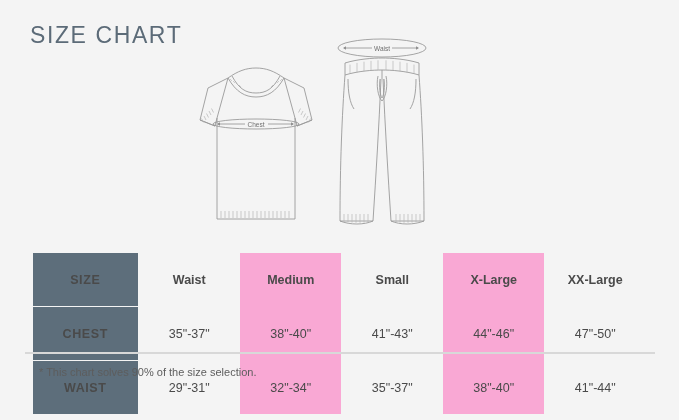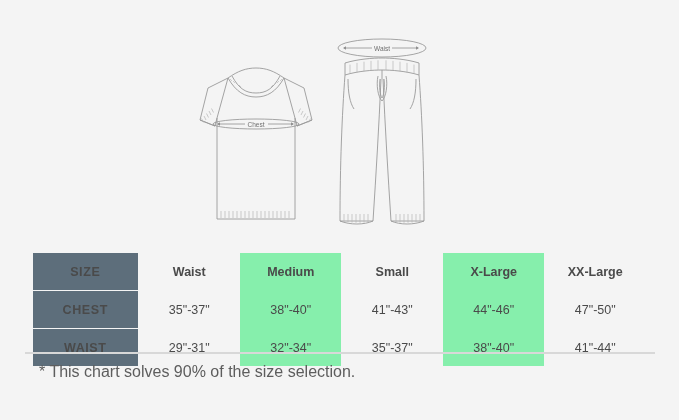--- a/index.html
+++ b/index.html
@@ -51,41 +51,41 @@
     position: absolute;
     left: 33px;
     top: 253px;
     width: 613px;
     border-collapse: separate;
     border-spacing: 0;
     table-layout: fixed;
   }
   .size-table td {
     height: 29px;
-    padding: 4px;
+    padding: 12px;
     text-align: center;
     vertical-align: middle;
     font-size: 12.5px;
     color: #4a4a4a;
   }
   .col-label { width: 105px; }
   .col-size  { width: 101px; }
 
   .cell-label {
     background: #5d6e7b;
     color: #ffffff;
     font-weight: bold;
     font-size: 12px;
     letter-spacing: 0.6px;
     border-bottom: 1px solid #f4f4f4;
     border-right: 1px solid #f4f4f4;
   }
   .size-table tr:last-child .cell-label { border-bottom: none; }
 
-  .cell-shaded { background: #86efac; }
+  .cell-shaded { background: #f9a8d4; }
   .cell-plain  { background: transparent; }
 
   .cell-head {
     font-weight: bold;
     font-size: 12.5px;
     color: #3b3b3b;
   }
   .cell-val {
     font-size: 12.5px;
     color: #4f4f4f;
@@ -102,31 +102,32 @@
   }
 
   
   .footnotes {
     position: absolute;
     left: 39px;
     top: 363px;
     width: 600px;
   }
   .footnote {
-    font-size: 16px;
+    font-size: 11px;
     color: #5d5d5d;
     line-height: 18px;
     white-space: nowrap;
   }
 </style>
 </head>
 <body>
 
 <div class="page">
 
+  <div class="page-title">SIZE CHART</div>
 
   <div class="illustrations">
 
     <div class="illus illus-shirt">
       <svg width="120" height="178" viewBox="0 0 120 178">
         <g fill="none" stroke="#9a9a9a" stroke-width="0.9" stroke-linejoin="round">
 
           <path d="M32 16 C 42 9, 50 6, 60 6 C 70 6, 78 9, 88 16
                    L 108 26 L 116 58 L 101 64 L 99 56
                    L 99 157 L 21 157 L 21 56 L 19 64 L 4 58 L 12 26 Z"></path>

